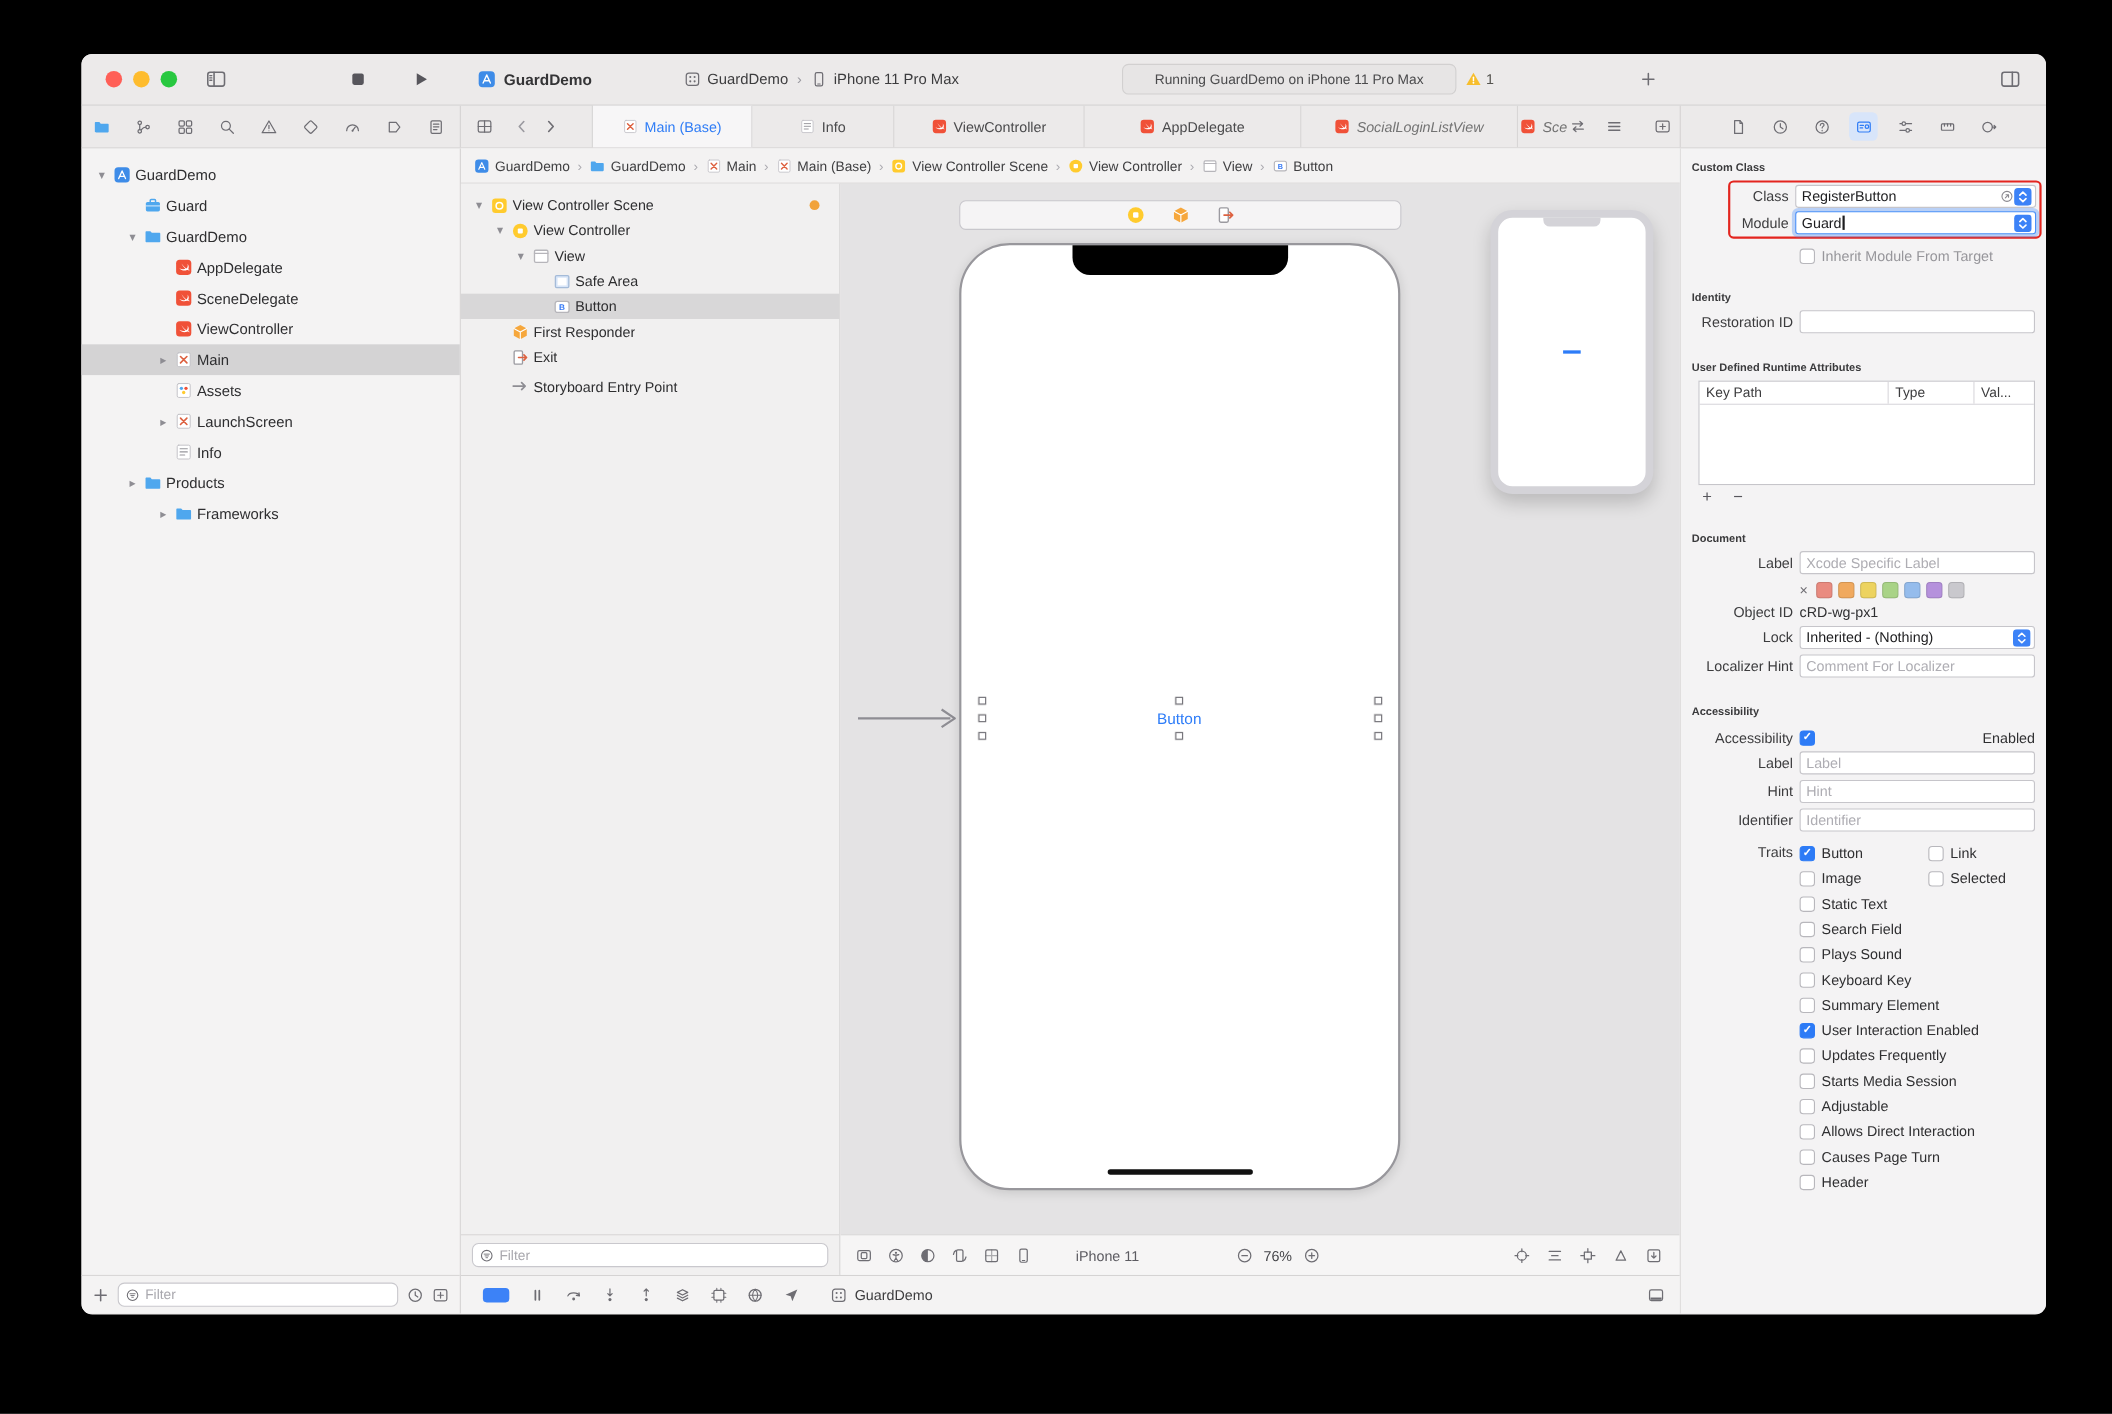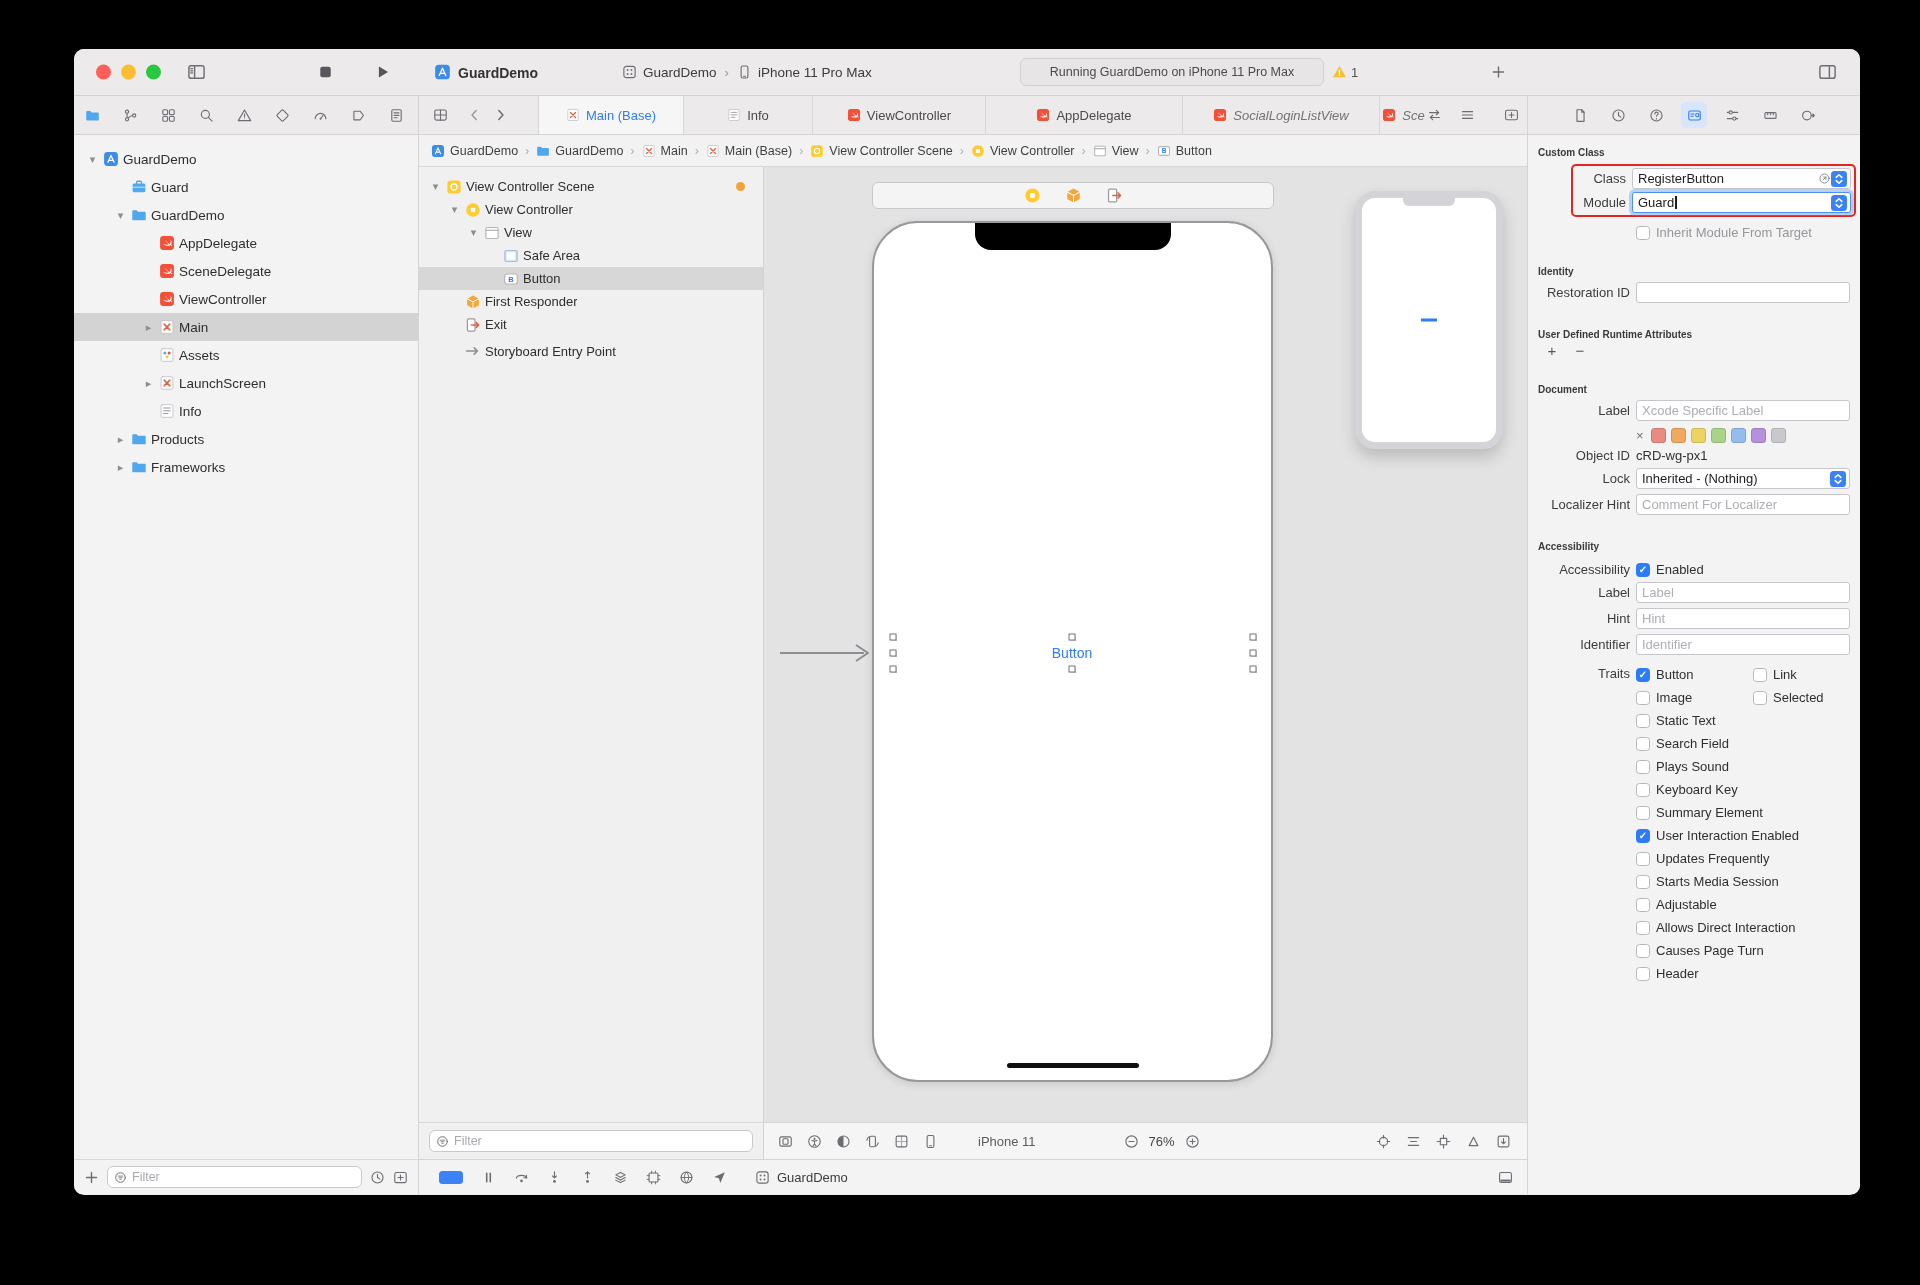--- a/index.html
+++ b/index.html
@@ -143,21 +143,21 @@
   .attr-body { height:72px; }
   .attr-foot { margin:3px 10px 0 16px; display:flex; gap:12px; }
   .pm-btn { font-size:15px; color:#57565c; width:16px; text-align:center; line-height:15px; }
   .swatch-row { display:flex; align-items:center; gap:5px; margin:7px 10px 0 108px; }
   .sw { width:15px; height:15px; border-radius:3.5px; border:1px solid rgba(0,0,0,.12); }
   .swx { color:#6E6D73; font-size:13px; margin-right:2px; }
   .plain-val { font-size:13px; color:#2f2f31; }
   .traits-grid { display:grid; grid-template-columns:92px 1fr; gap:6px; margin:8px 10px 0; align-items:start; }
   .traits-grid > label { text-align:right; padding-top:3px; }
   .trow { position:relative; height:23px; display:flex; align-items:center; }
-  .cbg { display:flex; align-items:center; gap:6px; }
+  .cbg { display:flex; align-items:center; gap:6px;justify-content:space-between; }
   .cbg.col2 { position:absolute; left:117px; }
 </style>
 </head>
 <body>
 
 <div class="stage">
   <div class="window">
 
     <div class="titlebar">
       <div class="traffic">
@@ -673,21 +673,21 @@
               <span class="tch closed"></span>
               <span class="ic">
                 <svg viewBox="0 0 16 16" width="100%" height="100%">
                   <g fill="none" stroke="#6E6D73" stroke-width="1.2" stroke-linecap="round" stroke-linejoin="round">
                     <path d="M1.3 4.1c0-.5.4-.9.9-.9h3.5l1.3 1.5h6.8c.5 0 .9.4.9.9v6.8c0 .5-.4.9-.9.9H2.2c-.5 0-.9-.4-.9-.9z" fill="#4FA7EE" stroke="none"></path>
                   </g>
                 </svg>
               </span>
               <span class="lbl">Products</span>
             </div>
-            <div class="nrow" style="padding-left: 40px;">
+            <div class="nrow" style="padding-left: 40px; margin-left: 28px;">
               <span class="tch closed"></span>
               <span class="ic">
                 <svg viewBox="0 0 16 16" width="100%" height="100%">
                   <g fill="none" stroke="#6E6D73" stroke-width="1.2" stroke-linecap="round" stroke-linejoin="round">
                     <path d="M1.3 4.1c0-.5.4-.9.9-.9h3.5l1.3 1.5h6.8c.5 0 .9.4.9.9v6.8c0 .5-.4.9-.9.9H2.2c-.5 0-.9-.4-.9-.9z" fill="#4FA7EE" stroke="none"></path>
                   </g>
                 </svg>
               </span>
               <span class="lbl">Frameworks</span>
             </div>
@@ -1279,20 +1279,28 @@
           <span class="muted">Inherit Module From Target</span>
         </div>
 
         <div class="isec-h">Identity</div>
         <div class="irow">
           <label>Restoration ID</label>
           <input class="field-inp" style="">
         </div>
 
         <div class="isec-h">User Defined Runtime Attributes</div>
+        <div class="attr-table">
+          <div class="attr-head">
+            <span>Key Path</span>
+            <span>Type</span>
+            <span>Val...</span>
+          </div>
+          <div class="attr-body"></div>
+        </div>
         <div class="attr-foot">
           <span class="pm-btn">+</span>
           <span class="pm-btn">−</span>
         </div>
 
         <div class="isec-h">Document</div>
         <div class="irow">
           <label>Label</label>
           <input class="field-inp" placeholder="Xcode Specific Label" style="">
         </div>

